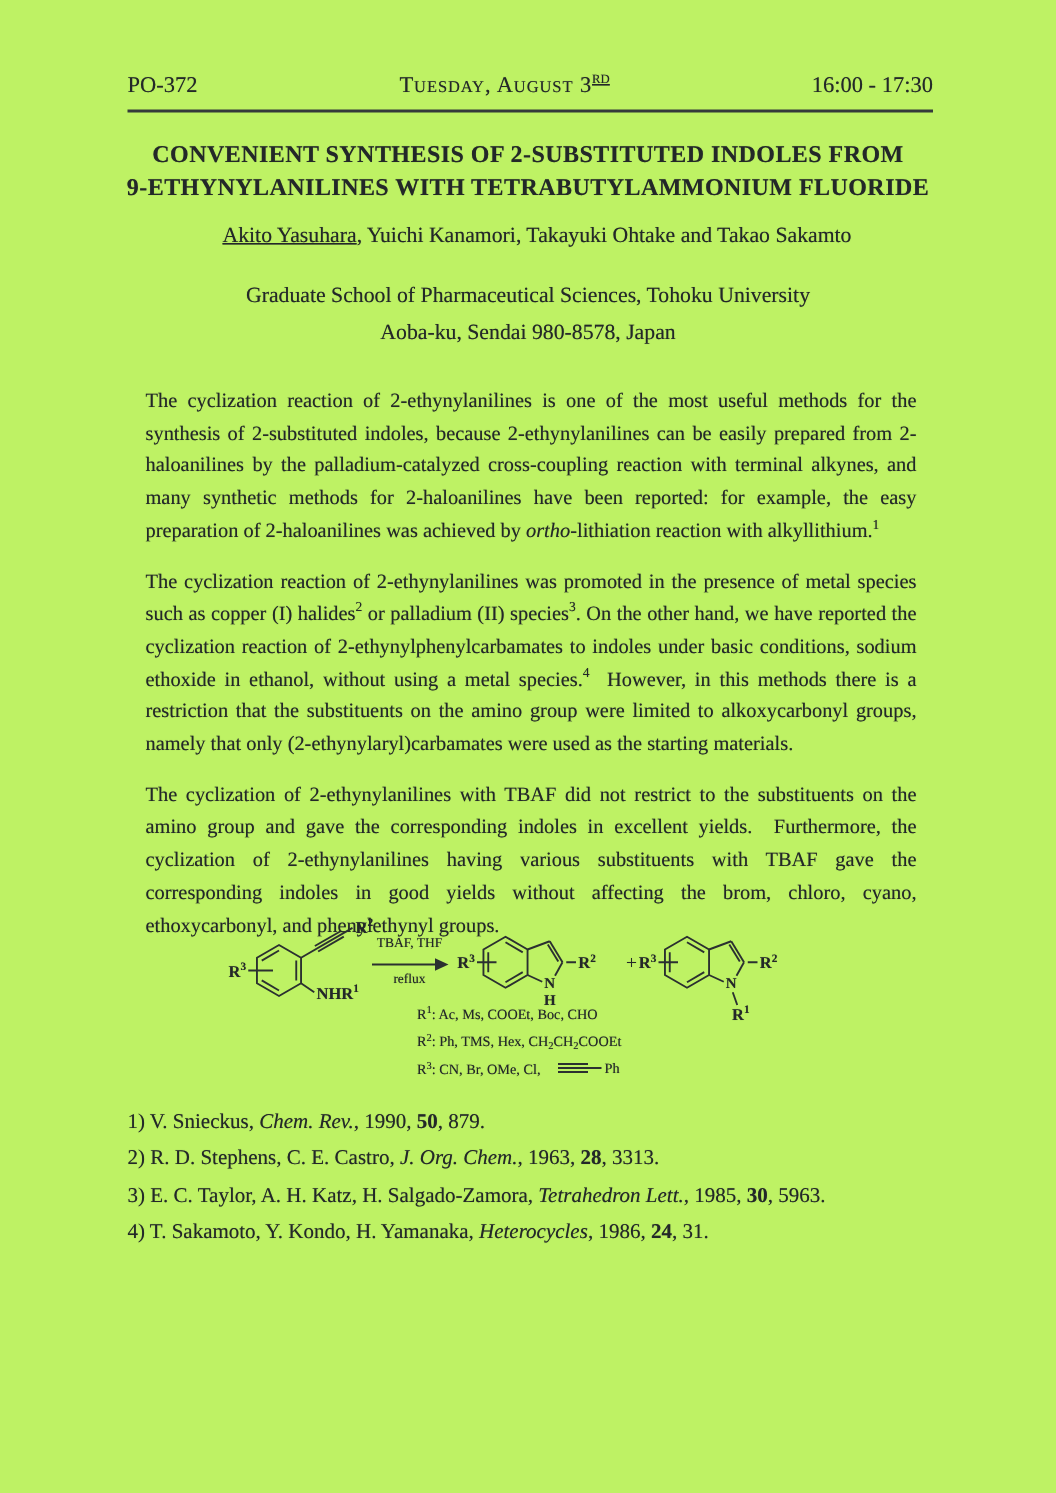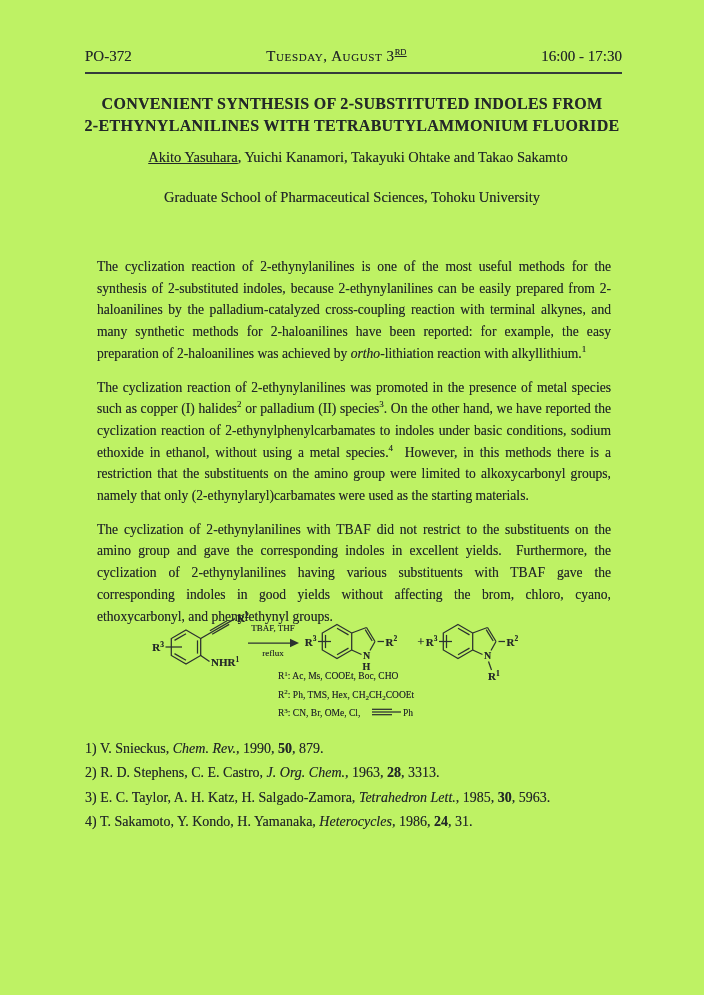--- a/index.html
+++ b/index.html
@@ -57,29 +57,30 @@
 <div class="page">
 
   <div class="header">
     <span>PO-372</span>
     <span class="day"><span>Tuesday, August 3</span><sup>RD</sup></span>
     <span>16:00 - 17:30</span>
   </div>
 
   <div class="title">
     <div>CONVENIENT SYNTHESIS OF 2-SUBSTITUTED INDOLES FROM</div>
-    <div>2-ETHYNYLANILINES WITH TETRABUTYLAMMONIUM FLUORIDE</div>
+    <div>9-ETHYNYLANILINES WITH TETRABUTYLAMMONIUM FLUORIDE</div>
   </div>
 
   <div class="authors">
     <span class="presenting">Akito Yasuhara</span><span>, Yuichi Kanamori, Takayuki Ohtake and Takao Sakamto</span>
   </div>
 
   <div class="affiliation">
     <div>Graduate School of Pharmaceutical Sciences, Tohoku University</div>
+    <div>Aoba-ku, Sendai 980-8578, Japan</div>
   </div>
 
   <div class="abstract">
     <p><span>The cyclization reaction of 2-ethynylanilines is one of the most useful methods for the synthesis of 2-substituted indoles, because 2-ethynylanilines can be easily prepared from 2-haloanilines by the palladium-catalyzed cross-coupling reaction with terminal alkynes, and many synthetic methods for 2-haloanilines have been reported: for example, the easy preparation of 2-haloanilines was achieved by </span><i>ortho</i><span>-lithiation reaction with alkyllithium.</span><sup>1</sup></p>
     <p><span>The cyclization reaction of 2-ethynylanilines was promoted in the presence of metal species such as copper (I) halides</span><sup>2</sup><span> or palladium (II) species</span><sup>3</sup><span>. On the other hand, we have reported the cyclization reaction of 2-ethynylphenylcarbamates to indoles under basic conditions, sodium ethoxide in ethanol, without using a metal species.</span><sup>4</sup><span>&nbsp; However, in this methods there is a restriction that the substituents on the amino group were limited to alkoxycarbonyl groups, namely that only (2-ethynylaryl)carbamates were used as the starting materials.</span></p>
     <p><span>The cyclization of 2-ethynylanilines with TBAF did not restrict to the substituents on the amino group and gave the corresponding indoles in excellent yields.&nbsp; Furthermore, the cyclization of 2-ethynylanilines having various substituents with TBAF gave the corresponding indoles in good yields without affecting the brom, chloro, cyano, ethoxycarbonyl, and phenylethynyl groups.</span></p>
   </div>
 
   <svg class="scheme" width="560" height="135" viewBox="0 0 560 135">
 

